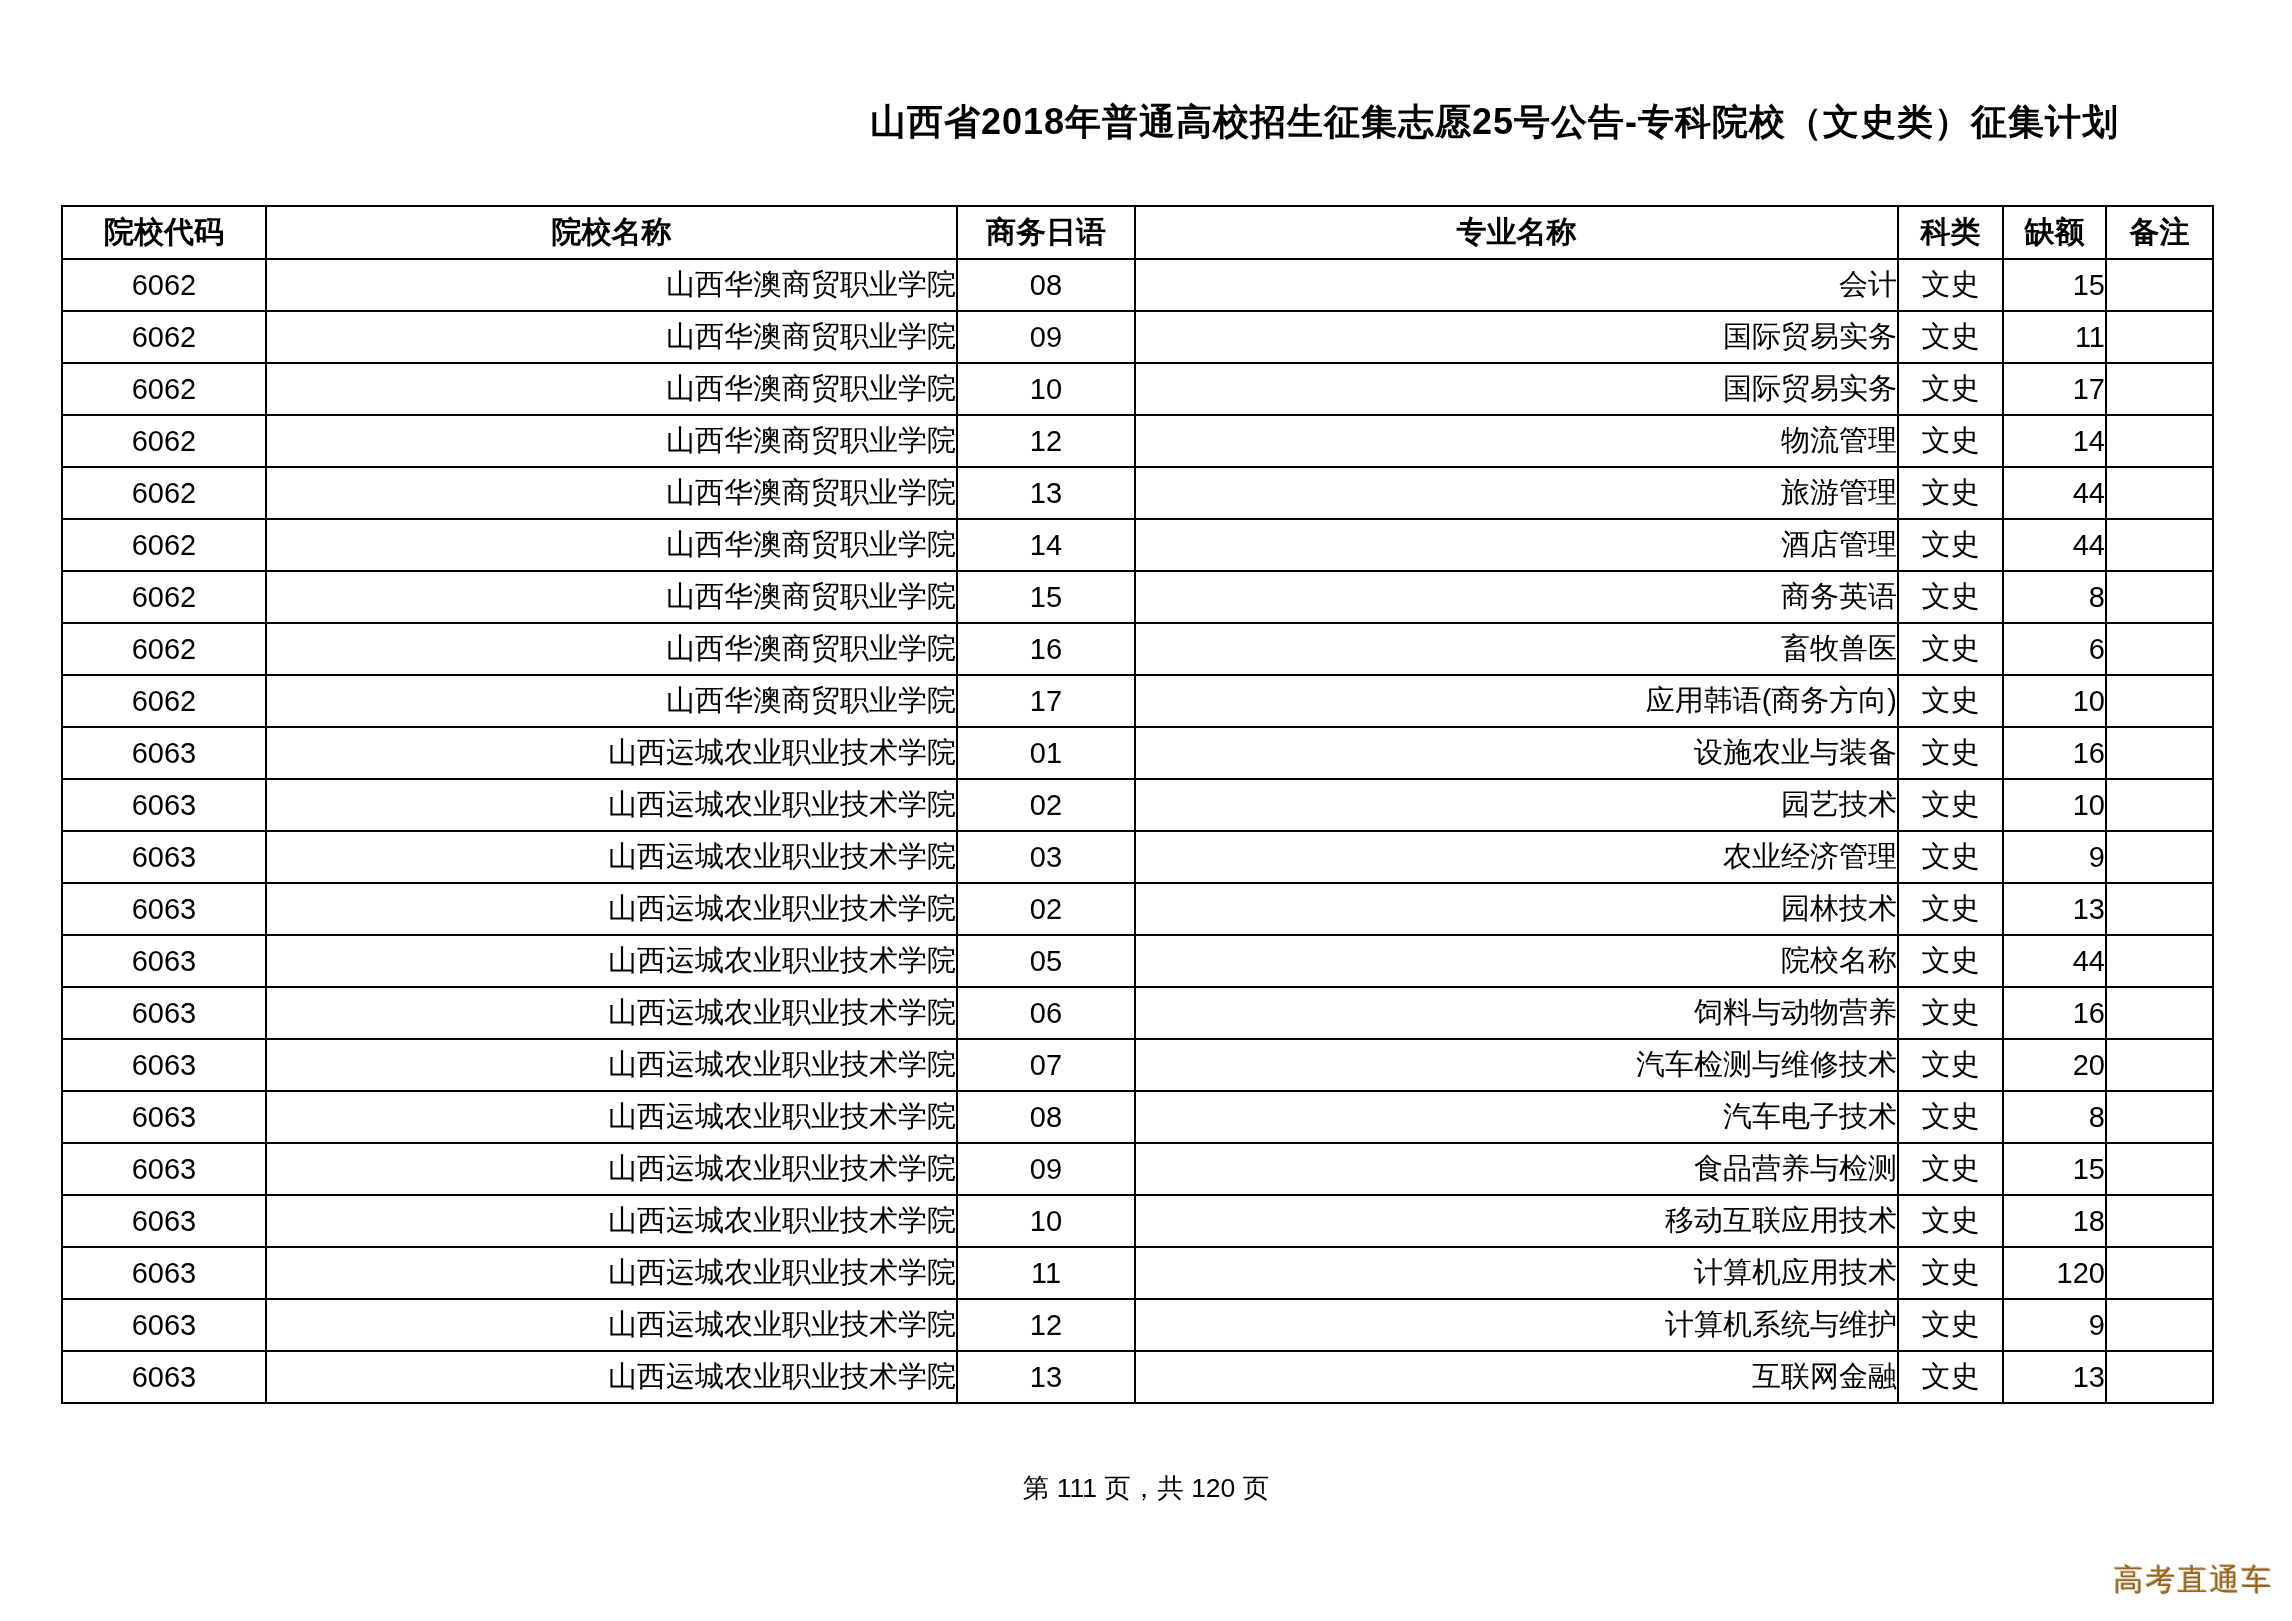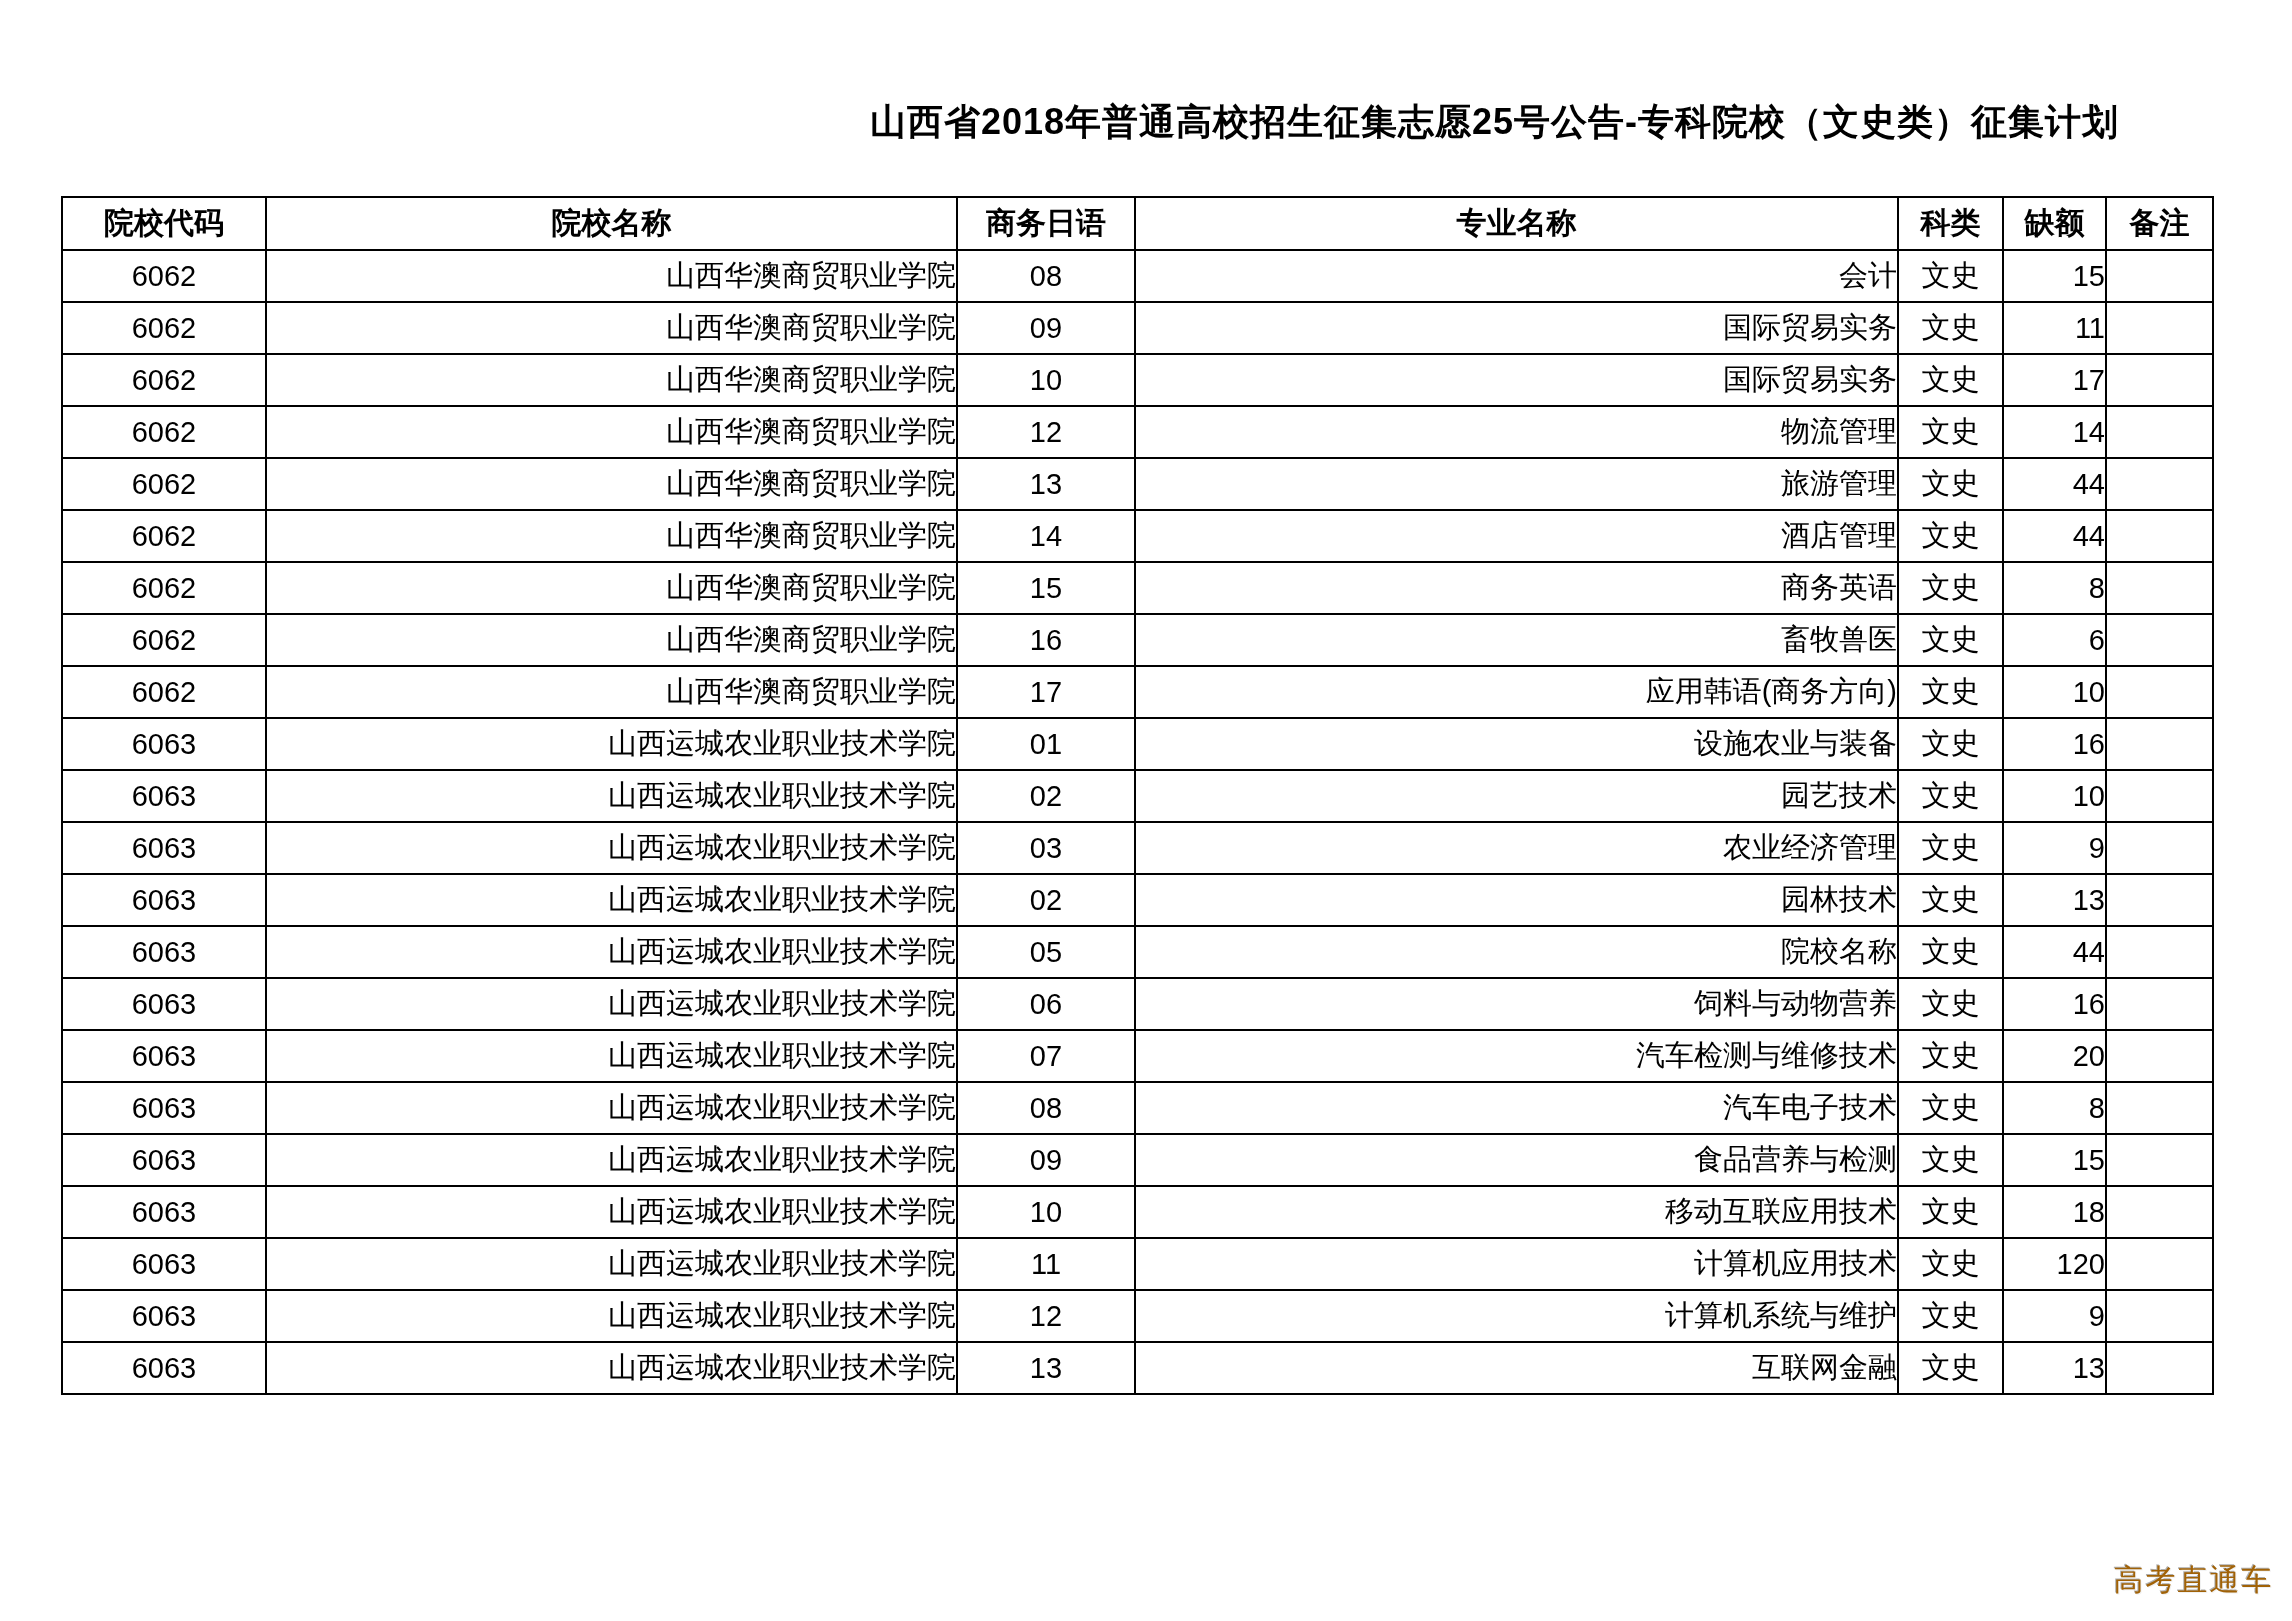--- a/index.html
+++ b/index.html
@@ -22,21 +22,21 @@
     width: 2058px;
     text-align: right;
     font-size: 36px;
     font-weight: bold;
     color: #000000;
     letter-spacing: 1px;
     white-space: nowrap;
   }
   table.plan-table {
     position: absolute;
-    top: 196px;
+    top: 205px;
     left: 61px;
     border-collapse: collapse;
     table-layout: fixed;
     width: 2150px;
     font-size: 29px;
     color: #000000;
     padding-left: 26px;
   }
   table.plan-table th,
   table.plan-table td {
@@ -301,17 +301,18 @@
           <td class="al-left">山西运城农业职业技术学院</td>
           <td class="al-center">13</td>
           <td class="al-left">互联网金融</td>
           <td class="al-center">文史</td>
           <td class="al-right">13</td>
           <td class="al-center"></td>
         </tr>
       </tbody>
   </table>
 
+  <div class="page-footer">第 111 页，共 120 页</div>
 
   <div class="watermark">高考直通车</div>
 
 </div>
 
 
 </body></html>

